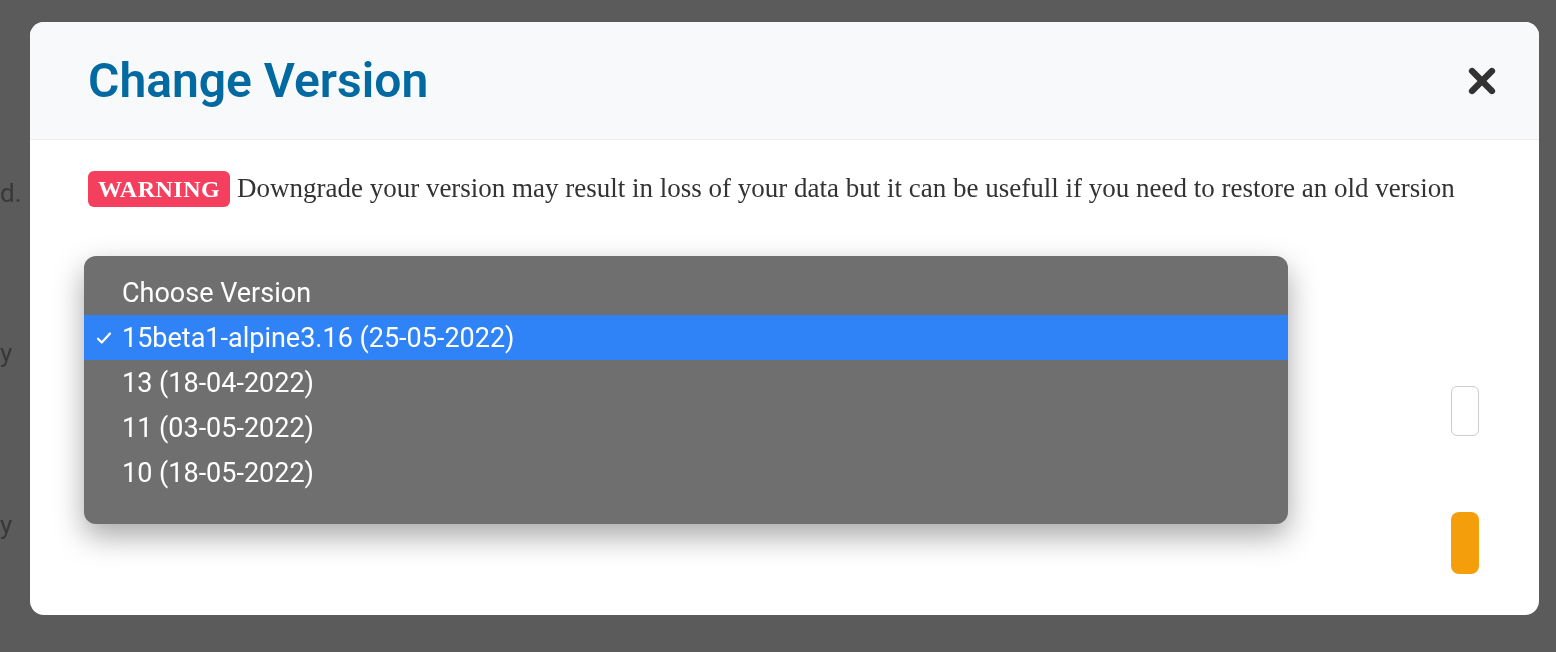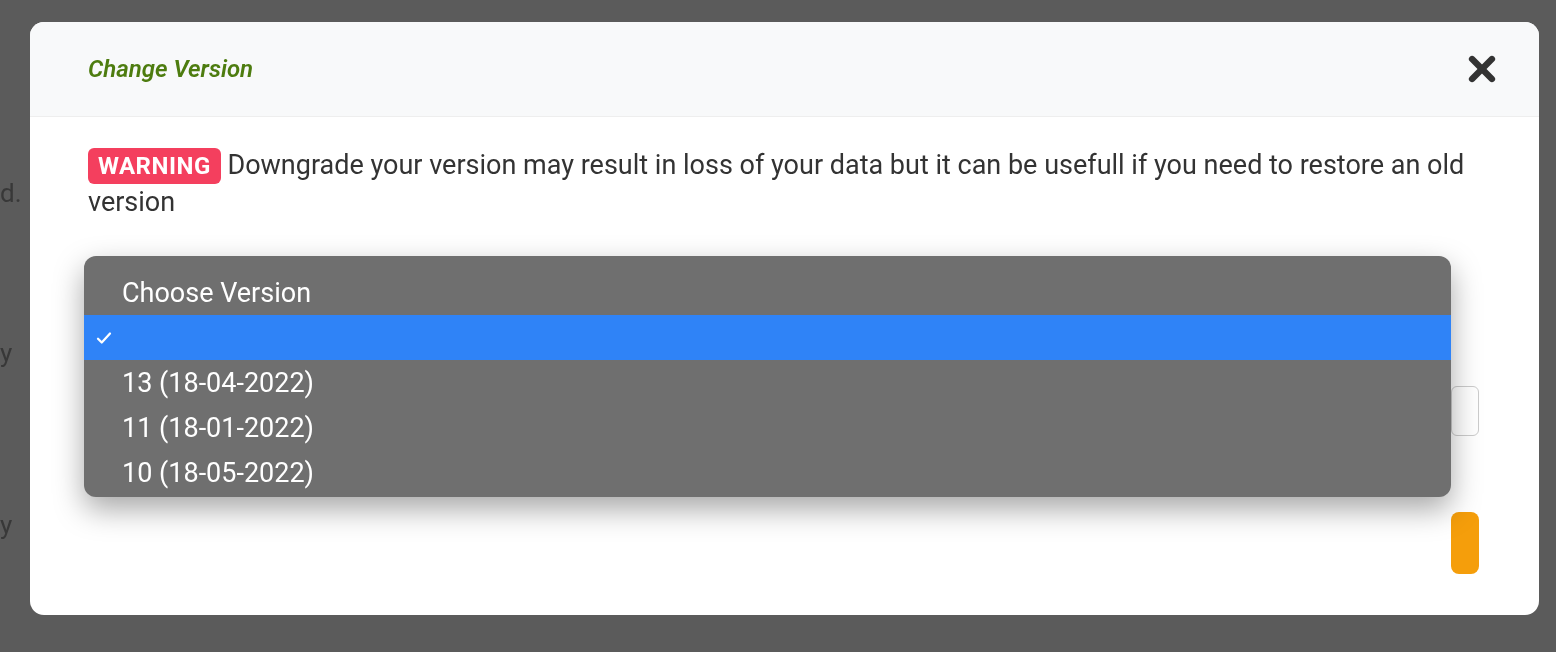--- a/index.html
+++ b/index.html
@@ -45,63 +45,63 @@
       display: flex;
       align-items: center;
       justify-content: space-between;
       padding: 30px 40px 30px 58px;
       background: #f8f9fa;
       border-top-left-radius: 14px;
       border-top-right-radius: 14px;
       border-bottom: 1px solid #eee;
     }
     .modal-title {
-      font-size: 24px;
+      font-size: 48px;
       font-weight: 600;
-      color: #4d7c0f;
-      font-style: italic;
+      color: #0369a1;
     }
     .close-icon {
       width: 34px;
       height: 34px;
       cursor: pointer;
       color: #333;
     }
     .close-icon svg {
       width: 100%;
       height: 100%;
     }
     .modal-body {
       padding: 30px 58px 0 58px;
       background: #fff;
     }
     .warning-line {
       font-size: 27px;
       color: #333;
       line-height: 1.35;
+      font-family: Liberation Serif, serif;
     }
     .warning-badge {
       display: inline-block;
       background: #f43f5e;
       color: #fff;
       font-weight: 700;
       font-size: 24px;
       padding: 2px 10px;
       border-radius: 6px;
       vertical-align: baseline;
       letter-spacing: 0.5px;
     }
     .dropdown-panel {
       position: absolute;
       top: 256px;
       left: 84px;
-      width: 1367px;
+      width: 1204px;
       background: #6f6f6f;
       border-radius: 12px;
-      padding: 14px 0 2px 0;
+      padding: 14px 0 29px 0;
       box-shadow: 0 12px 30px rgba(0,0,0,0.35);
       z-index: 10;
     }
     .dropdown-item {
       display: flex;
       align-items: center;
       height: 45px;
       padding-left: 38px;
       font-size: 27px;
       color: #fff;
@@ -181,25 +181,26 @@
   <div class="dropdown-panel">
     <div class="dropdown-item header-item">
       <span>Choose Version</span>
     </div>
     <div class="dropdown-item selected">
       <span class="check-icon">
         <svg viewBox="0 0 24 24" fill="none" stroke="currentColor" stroke-width="3" stroke-linecap="round" stroke-linejoin="round">
           <polyline points="4,13 9,18 20,6"></polyline>
         </svg>
       </span>
+      <span>15beta1-alpine3.16 (25-05-2022)</span>
     </div>
     <div class="dropdown-item">
       <span>13 (18-04-2022)</span>
     </div>
     <div class="dropdown-item">
-      <span>11 (18-01-2022)</span>
+      <span>11 (03-05-2022)</span>
     </div>
     <div class="dropdown-item">
       <span>10 (18-05-2022)</span>
     </div>
   </div>
 
 </div>
 
 </body></html>

